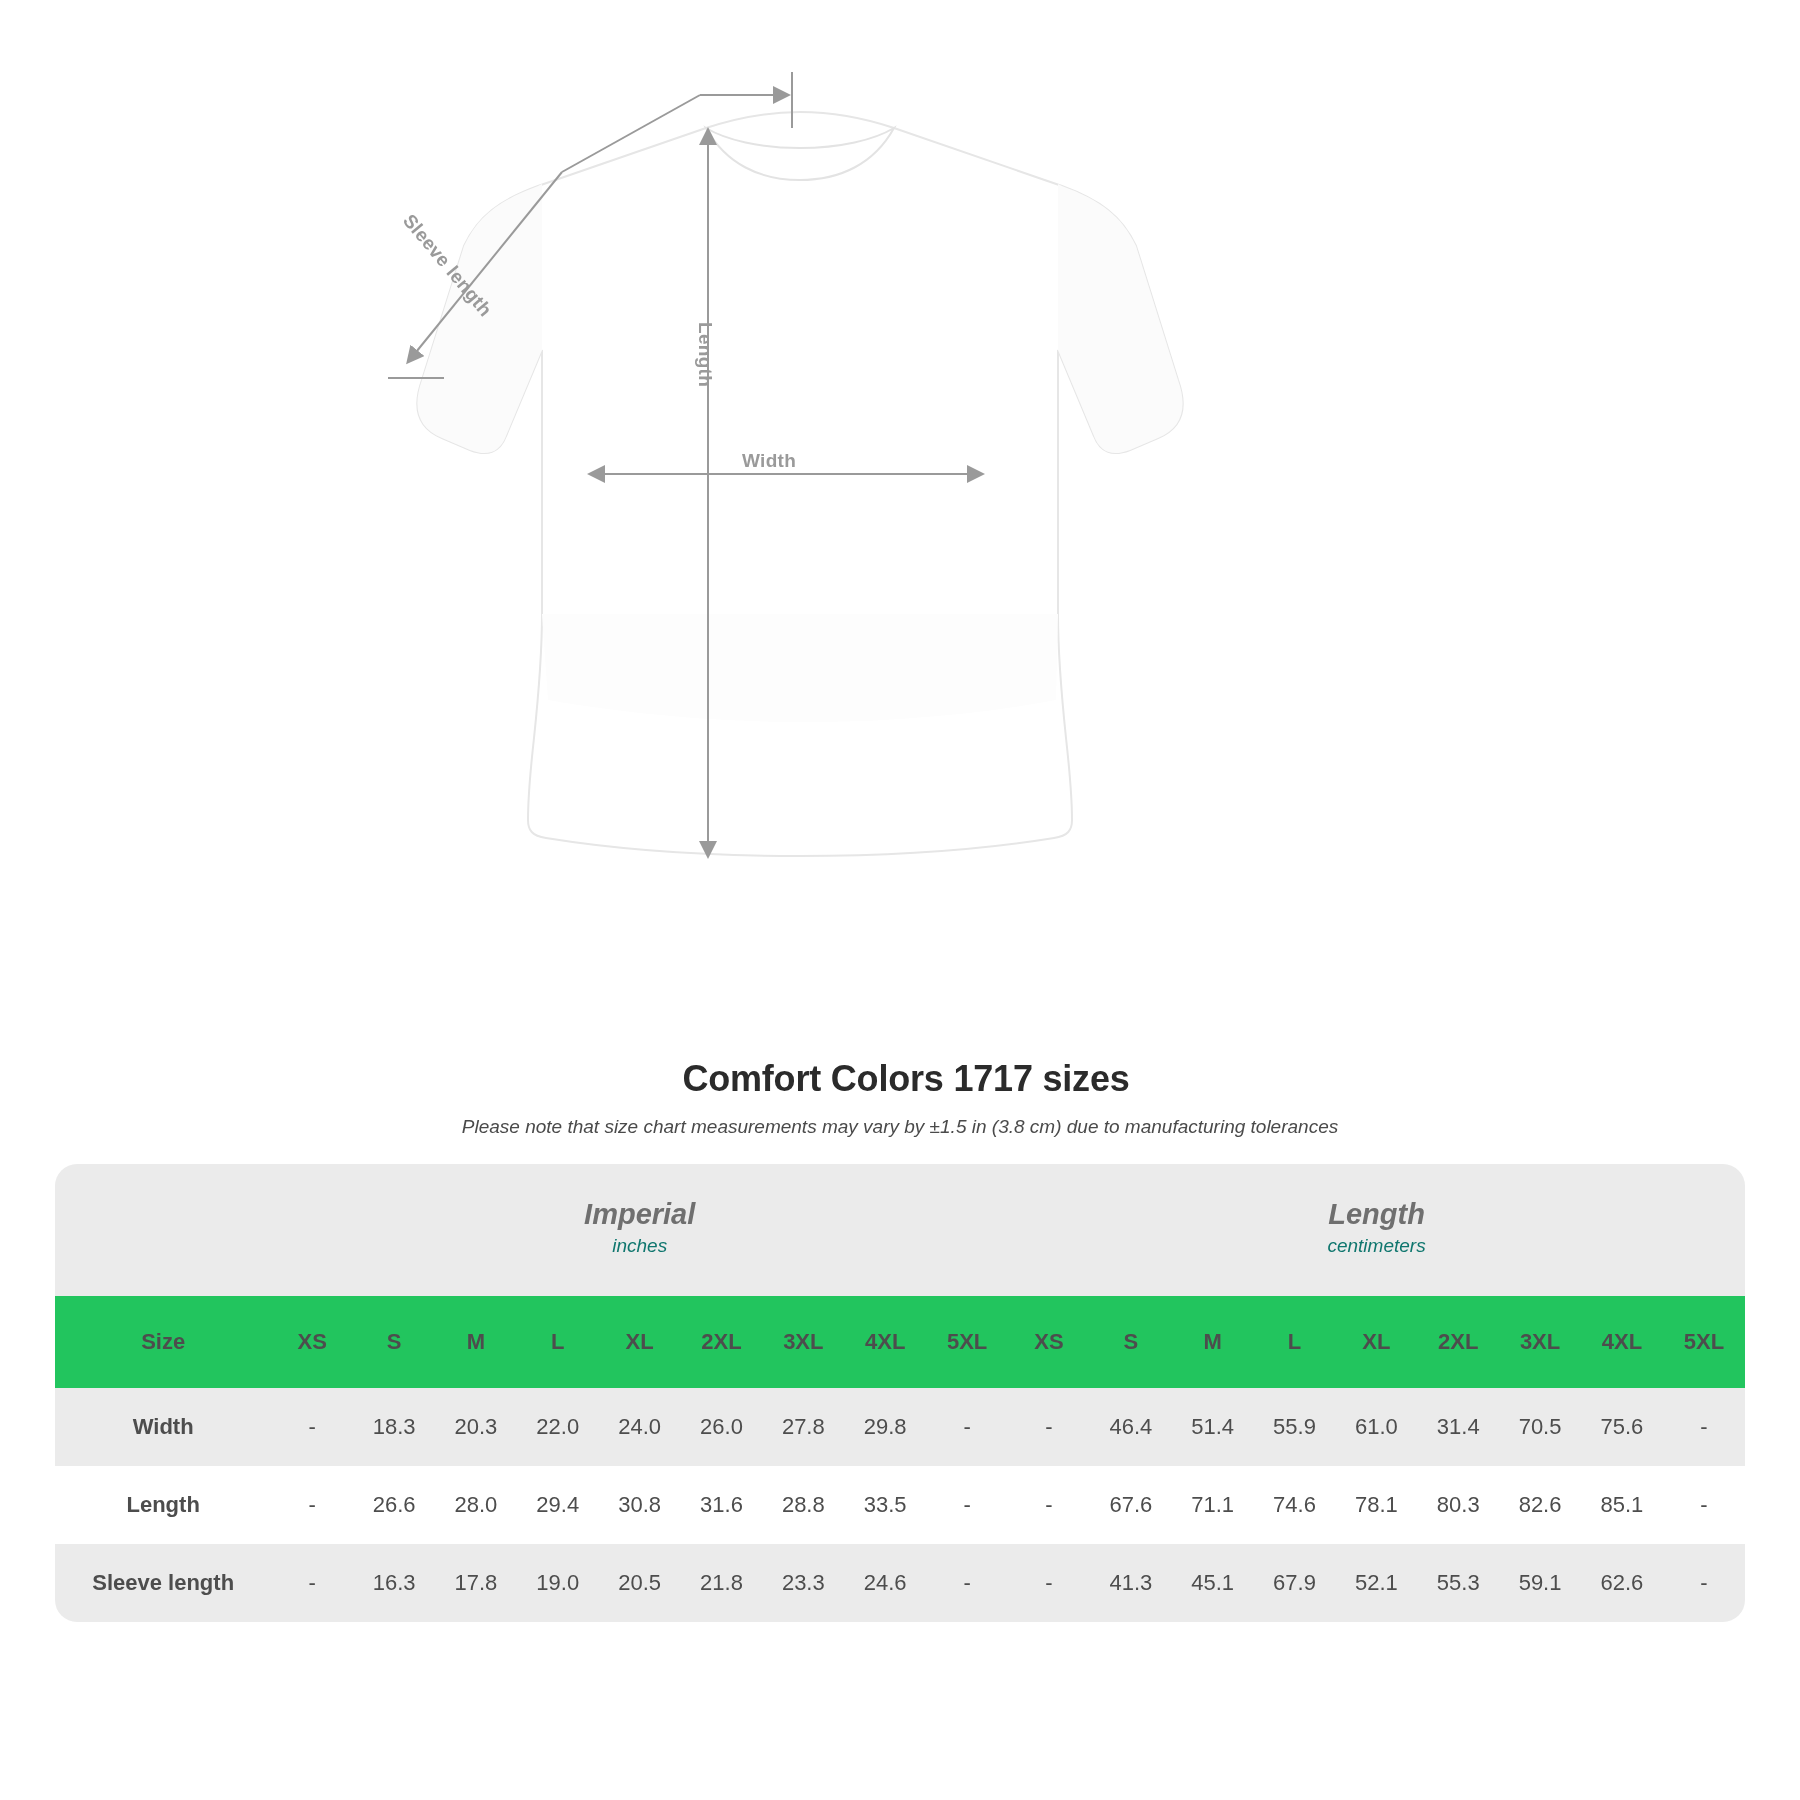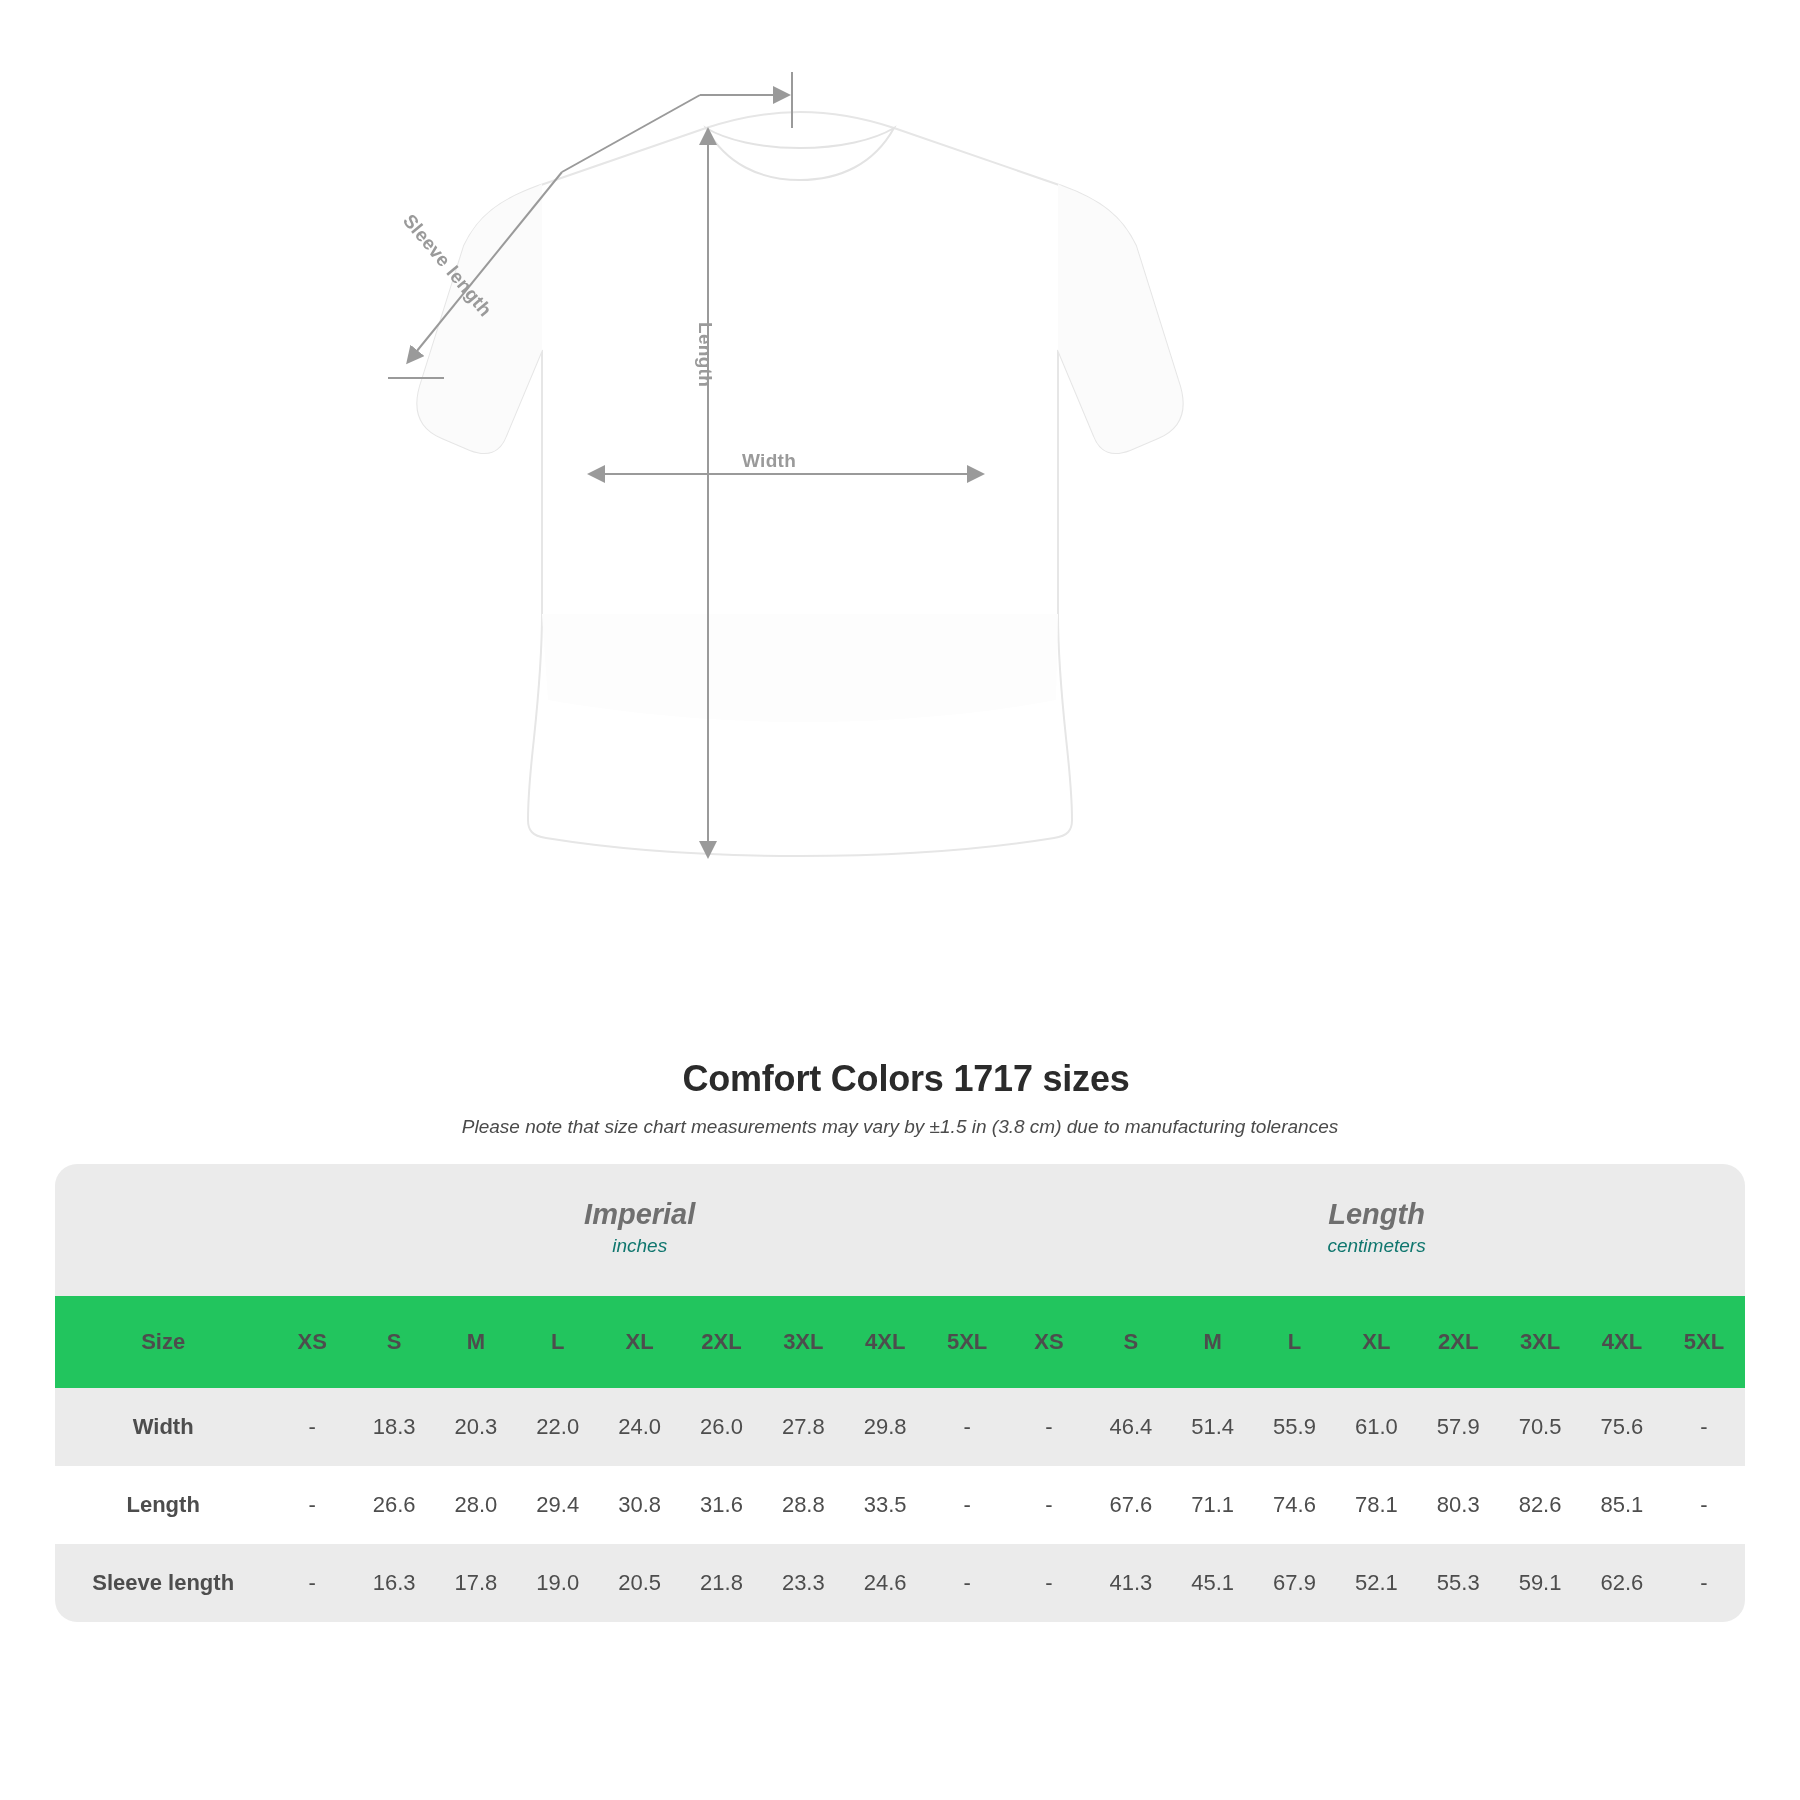--- a/index.html
+++ b/index.html
@@ -290,21 +290,21 @@
             <td>24.0</td>
             <td>26.0</td>
             <td>27.8</td>
             <td>29.8</td>
             <td>-</td>
             <td>-</td>
             <td>46.4</td>
             <td>51.4</td>
             <td>55.9</td>
             <td>61.0</td>
-            <td>57.9</td>
+            <td>31.4</td>
             <td>70.5</td>
             <td>75.6</td>
             <td>-</td>
           </tr>
           <tr class="data-row plain">
             <td class="rowhead">Length</td>
             <td>-</td>
             <td>26.6</td>
             <td>28.0</td>
             <td>29.4</td>

